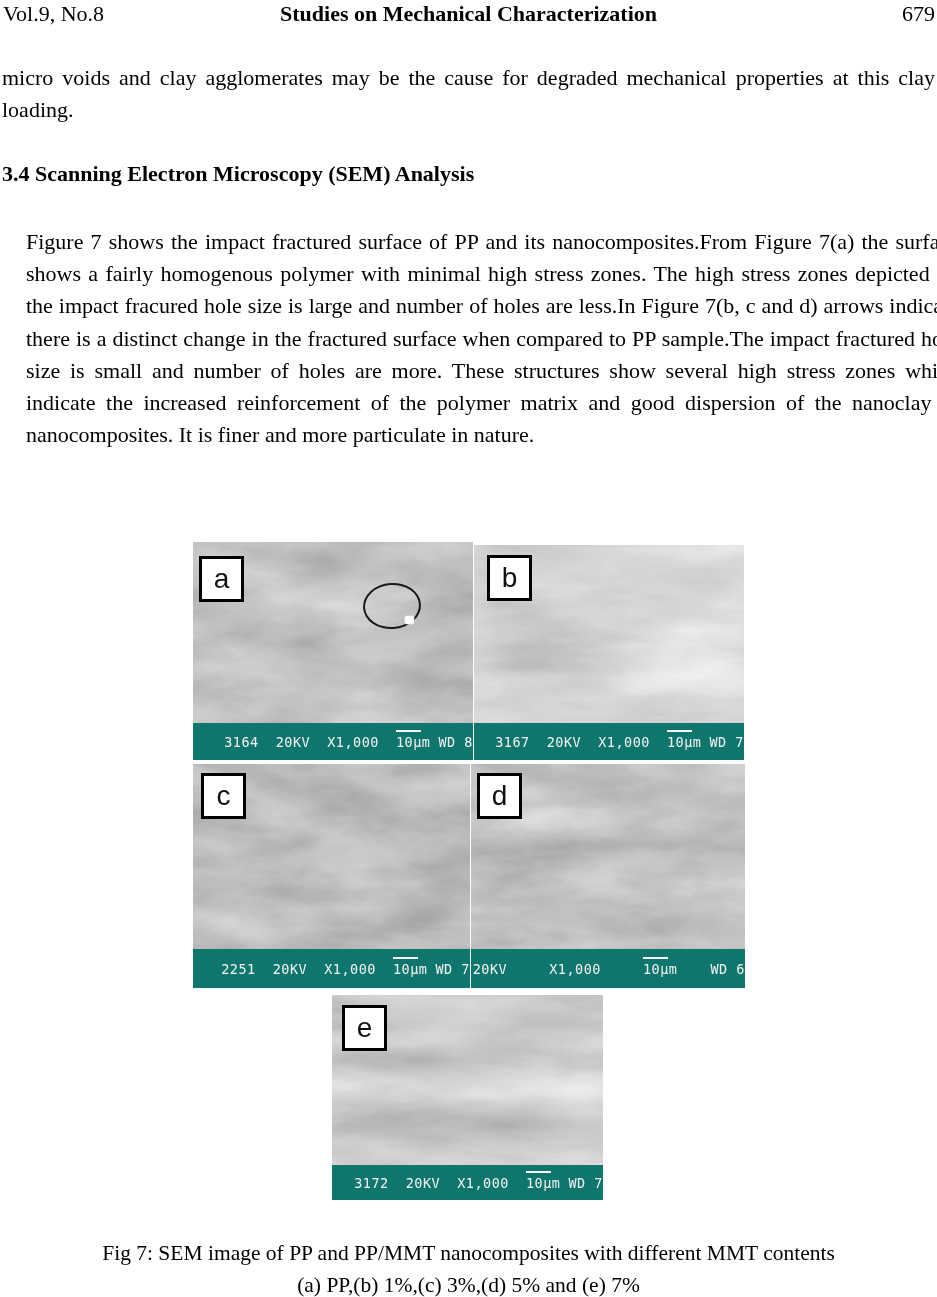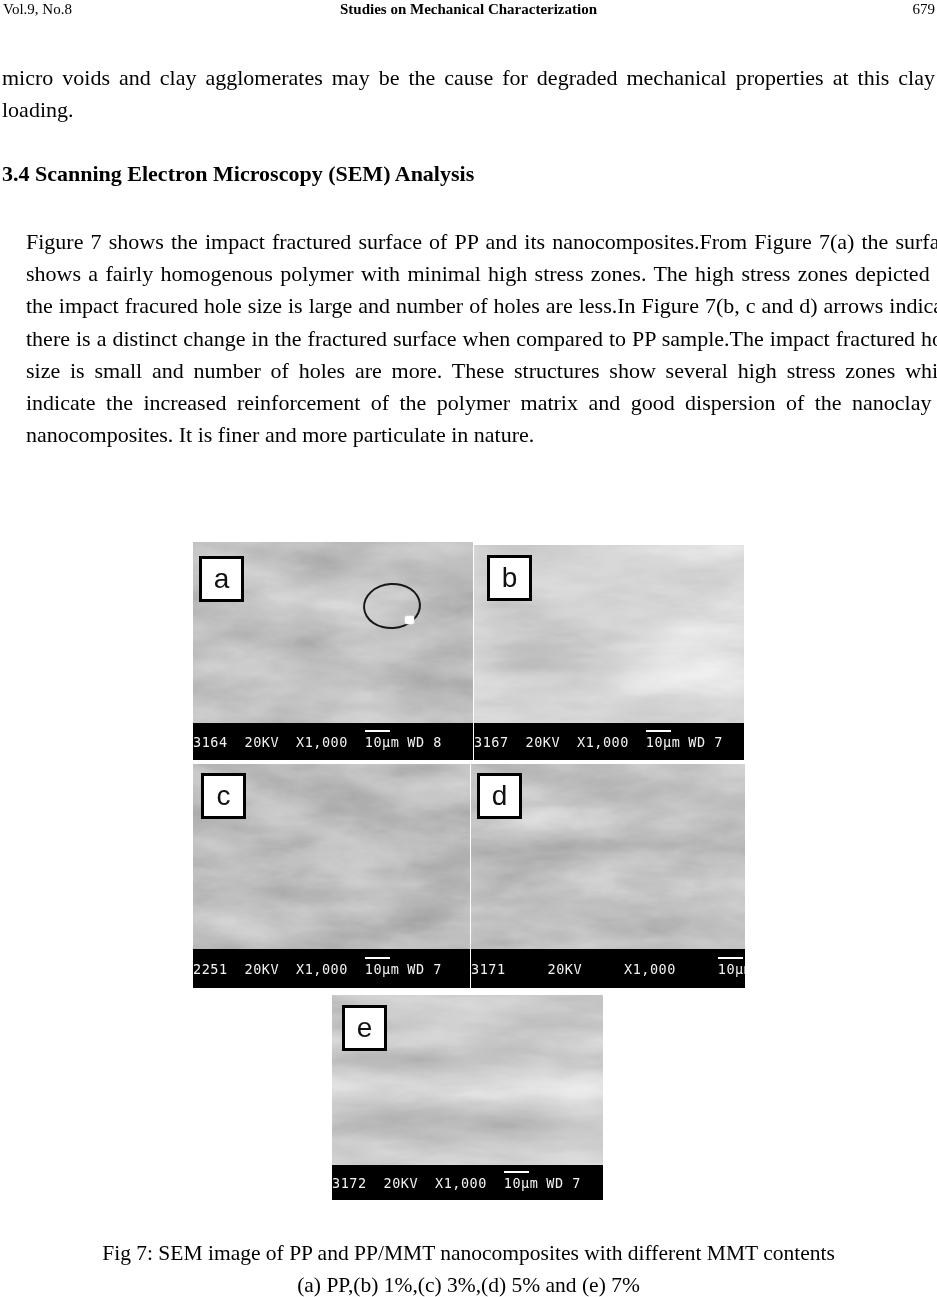--- a/index.html
+++ b/index.html
@@ -4,21 +4,21 @@
 <style>
   html,body { margin:0; padding:0; background:#ffffff; }
   .page {
     position:relative; width:937px; height:1297px;
     background:#ffffff; color:#000;
     font-family:"Liberation Serif", serif;
     overflow:hidden;
   }
 
   
-  .header { position:absolute; top:0; left:0; width:100%; height:24px; font-size:15px; }
+  .header { position:absolute; top:0; left:0; width:100%; height:24px; font-size:22px; }
   .h-left  { position:absolute; left:3px;  top:1px; }
   .h-center{ position:absolute; left:0; top:1px; width:100%; text-align:center;font-weight:bold; }
   .h-right { position:absolute; right:2px; top:1px; }
 
   
   .body-text {
     position:absolute; left:2px; width:933px; margin:0;
     font-size:22px; line-height:32.2px; text-align:justify;
   }
   #para1 { top:62px; }
@@ -39,22 +39,22 @@
 
   .plabel {
     position:absolute; width:45px; height:46px; box-sizing:border-box;
     background:#ffffff; border:3px solid #000;
     display:flex; align-items:center; justify-content:center;
     font-family:"Liberation Sans", sans-serif; font-size:28px; color:#111;
   }
 
   .bar {
     position:absolute; left:0; right:0; bottom:0;
-    background:#000000;
-    display:flex; align-items:center; justify-content:flex-start;
+    background:#0f766e;
+    display:flex; align-items:center; justify-content:flex-end;
     font-family:"DejaVu Sans Mono", monospace;
     font-size:13.5px; letter-spacing:0.5px; color:#f2f2f2;
     white-space:nowrap;
   }
   .bar span { margin-right:17px; }
   .bar span:last-child { margin-right:0; }
   .bar .scale { margin-right:8px; position:relative; }
   .bar .scale::before {
     content:""; position:absolute; left:0; right:9px; top:-4px;
     border-top:2px solid #ffffff;

